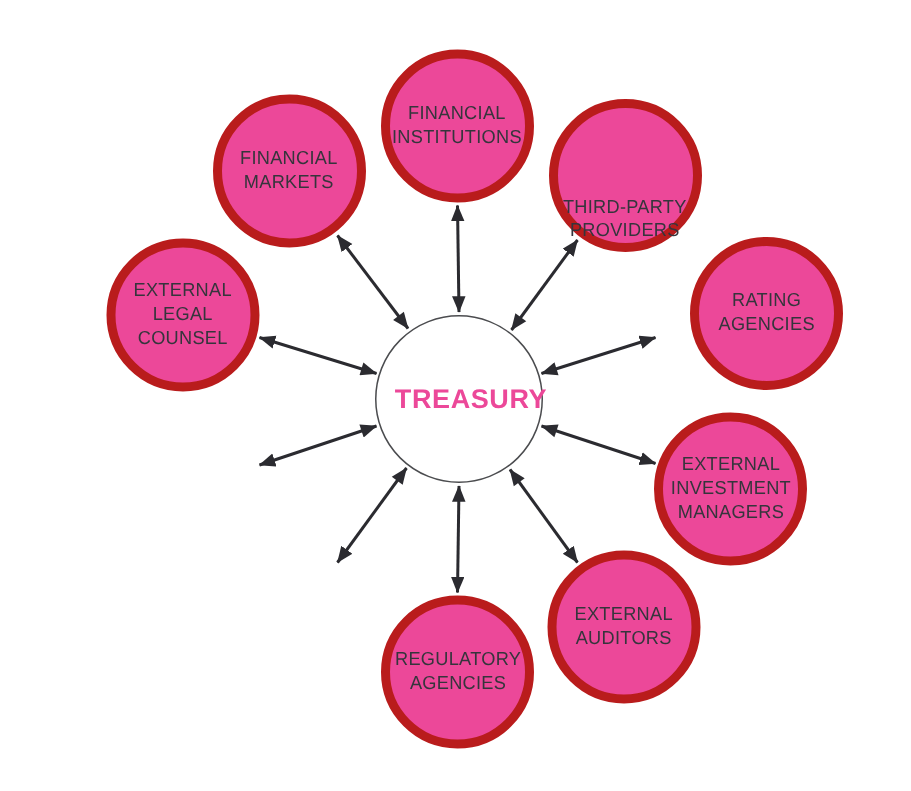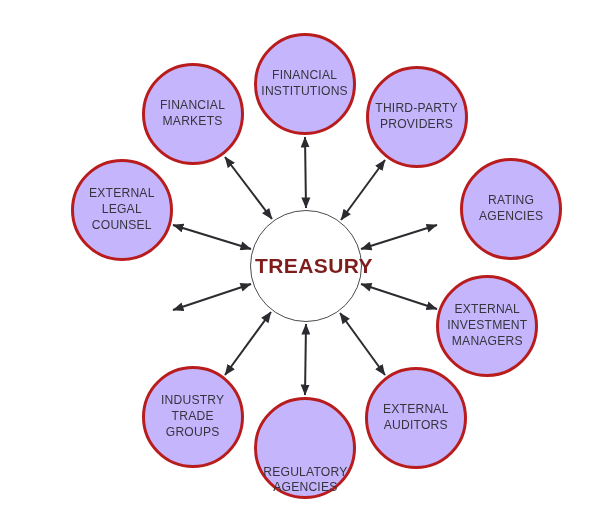--- a/index.html
+++ b/index.html
@@ -25,23 +25,23 @@
     stroke: #2b2b30;
     stroke-width: 2;
   }
   .arrow-layer .ah {
     fill: #2b2b30;
   }
   .node {
     position: absolute;
     width: 102px;
     height: 102px;
-    border: 3px solid #b91c1c;
+    border: 6px solid #b91c1c;
     border-radius: 50%;
-    background: #c4b5fd;
+    background: #ec4899;
     display: flex;
     align-items: center;
     justify-content: center;
     box-sizing: border-box;
   }
   .node-label {
     white-space: pre-line;
     text-align: center;
     font-size: 12.5px;
     line-height: 1.26;
@@ -56,33 +56,33 @@
     height: 112px;
     border: 1px solid #4b4c4f;
     border-radius: 50%;
     background: #ffffff;
     display: flex;
     align-items: center;
     justify-content: center;
     box-sizing: border-box;
   }
   .hub-label {
-    font-size: 21px;
+    font-size: 18px;
     font-weight: bold;
     letter-spacing: 0.4px;
-    color: #7f1d1d;
+    color: #ec4899;
     margin-left: 16px;
   }
   
   .n0 { left: 254px; top: 33px; }
-  .n1 { left: 366px; top: 66px; }
+  .n1 { left: 366px; top: 66px; align-items: flex-end; }
   .n2 { left: 460px; top: 158px; }
   .n3 { left: 436px; top: 275px; }
   .n4 { left: 365px; top: 367px; }
-  .n5 { left: 254px; top: 397px; align-items: flex-end; }
+  .n5 { left: 254px; top: 397px; }
   .n6 { left: 142px; top: 366px; }
   .n7 { left: 72px;  top: 275px; }
   .n8 { left: 71px;  top: 159px; }
   .n9 { left: 142px; top: 63px; }
 </style>
 </head>
 <body>
 
 <div class="canvas">
 
@@ -145,25 +145,20 @@
 MANAGERS</span>
   </div>
   <div class="node n4">
     <span class="node-label">EXTERNAL
 AUDITORS</span>
   </div>
   <div class="node n5">
     <span class="node-label">REGULATORY
 AGENCIES</span>
   </div>
-  <div class="node n6">
-    <span class="node-label">INDUSTRY
-TRADE
-GROUPS</span>
-  </div>
   <div class="node n8">
     <span class="node-label">EXTERNAL
 LEGAL
 COUNSEL</span>
   </div>
   <div class="node n9">
     <span class="node-label">FINANCIAL
 MARKETS</span>
   </div>
 

